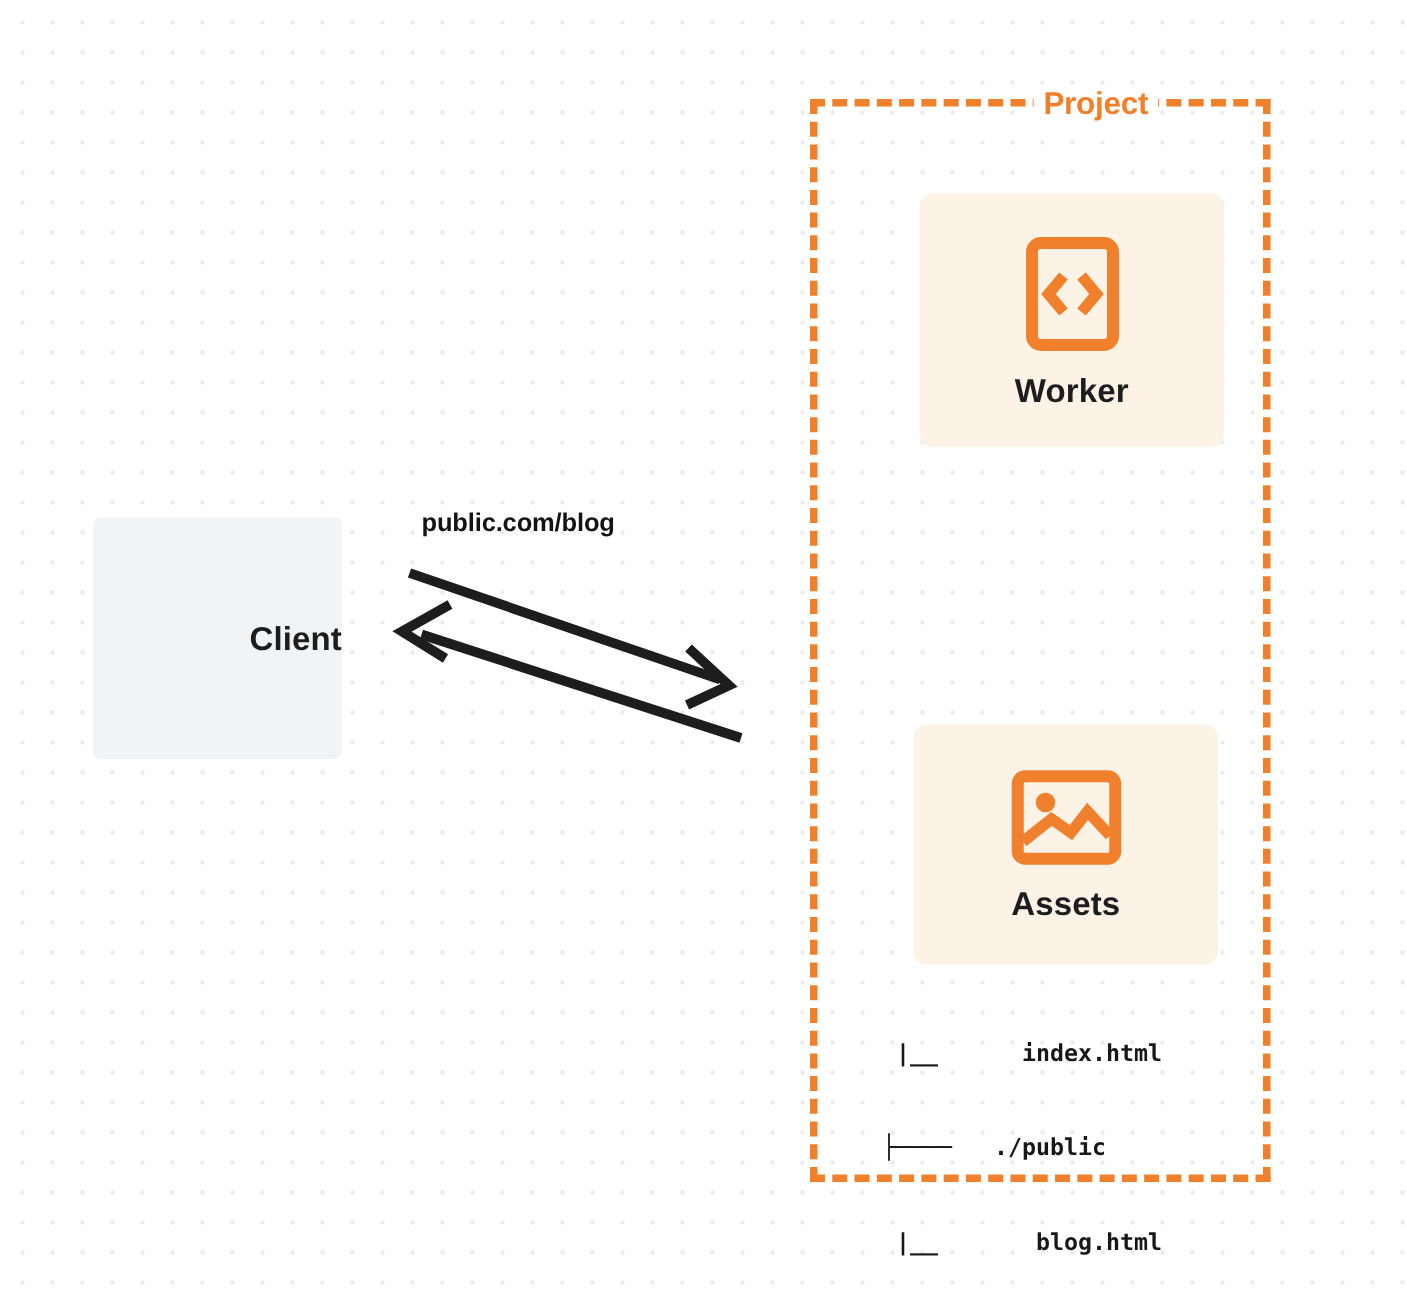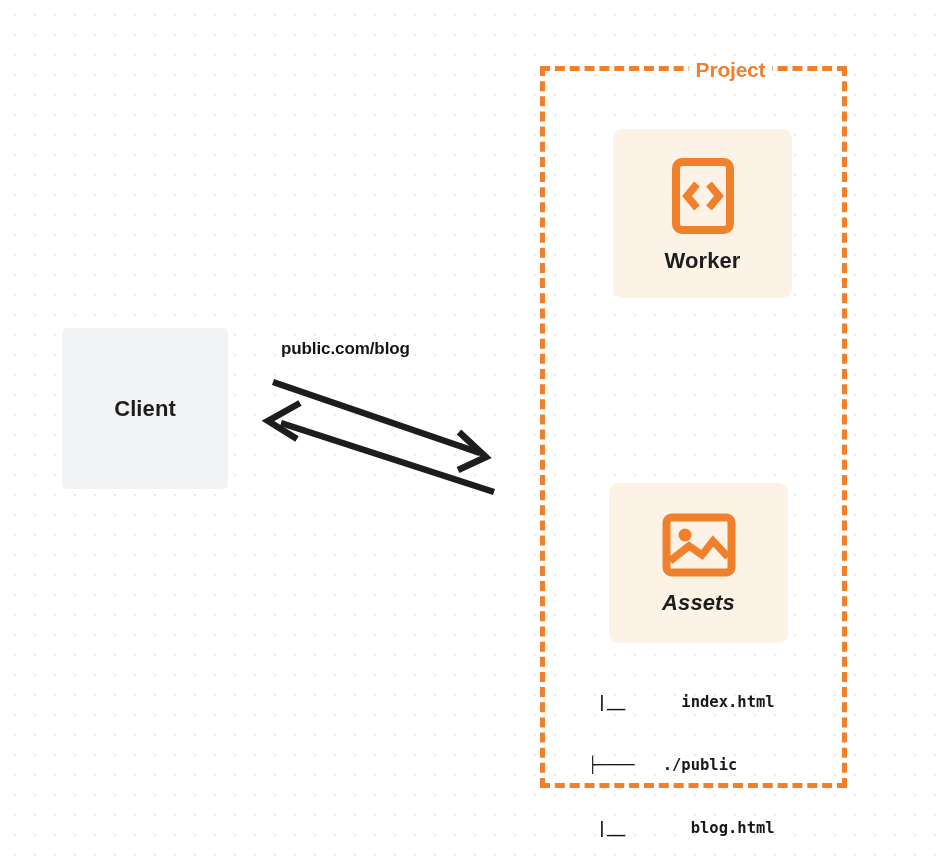--- a/index.html
+++ b/index.html
@@ -22,28 +22,28 @@
     position: absolute;
     inset: 0;
     width: 938px;
     height: 860px;
   }
 
   
   #client-node {
     position: absolute;
     left: 62px;
-    top: 328px;
+    top: 345px;
     width: 166px;
     height: 161px;
     background: #f2f3f4;
     border-radius: 5px;
     display: flex;
     align-items: center;
-    justify-content: center;
+    justify-content: flex-end;
   }
   #client-node .node-label {
     font-size: 22px;
     font-weight: bold;
     color: #1d1d1d;
     letter-spacing: 0.1px;
   }
 
   
   #request-label {
@@ -90,38 +90,37 @@
     color: #f0802b;
     letter-spacing: -0.2px;
     white-space: nowrap;
     line-height: 26px;
     margin-left: 37px;
   }
 
   
   .service-card {
     position: absolute;
-    width: 179px;
+    width: 203px;
     background: #fdf2e6;
     border-radius: 9px;
     display: flex;
     flex-direction: column;
     align-items: center;
     justify-content: center;
   }
   #worker-card {
     left: 613px;
     top: 129px;
     height: 169px;
   }
   #assets-card {
     left: 609px;
     top: 483px;
     height: 160px;
-    font-style: italic;
   }
   .service-card .card-icon {
     display: block;
     line-height: 0;
   }
   #worker-card .card-icon { margin-top: 4px; }
   #assets-card .card-icon { margin-top: 2px; }
   .service-card .card-label {
     margin-top: 14px;
     font-size: 22px;

